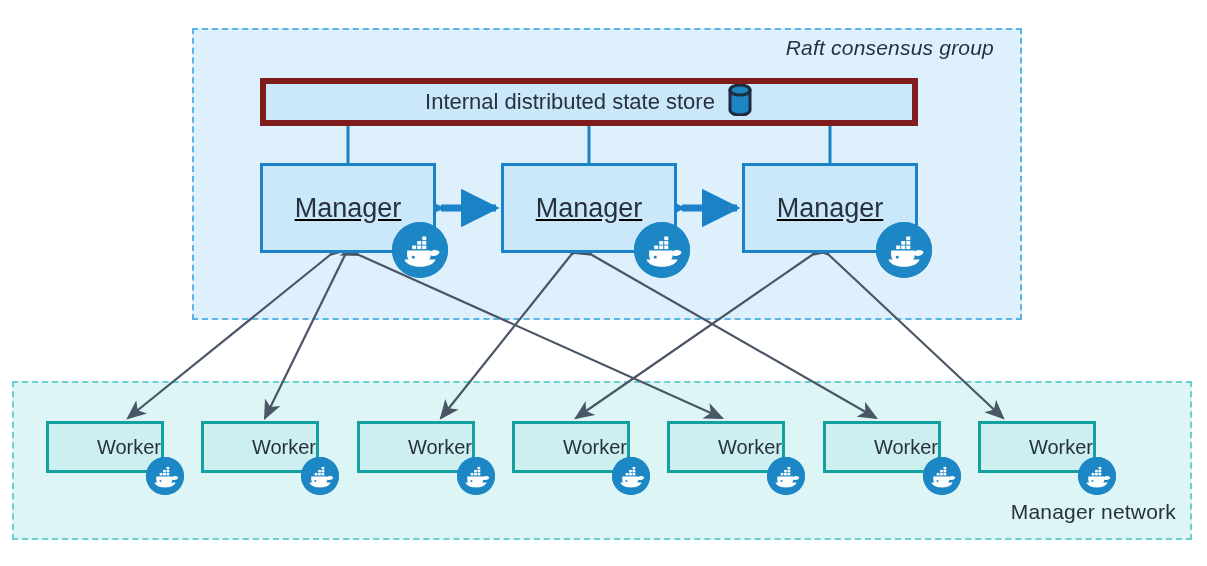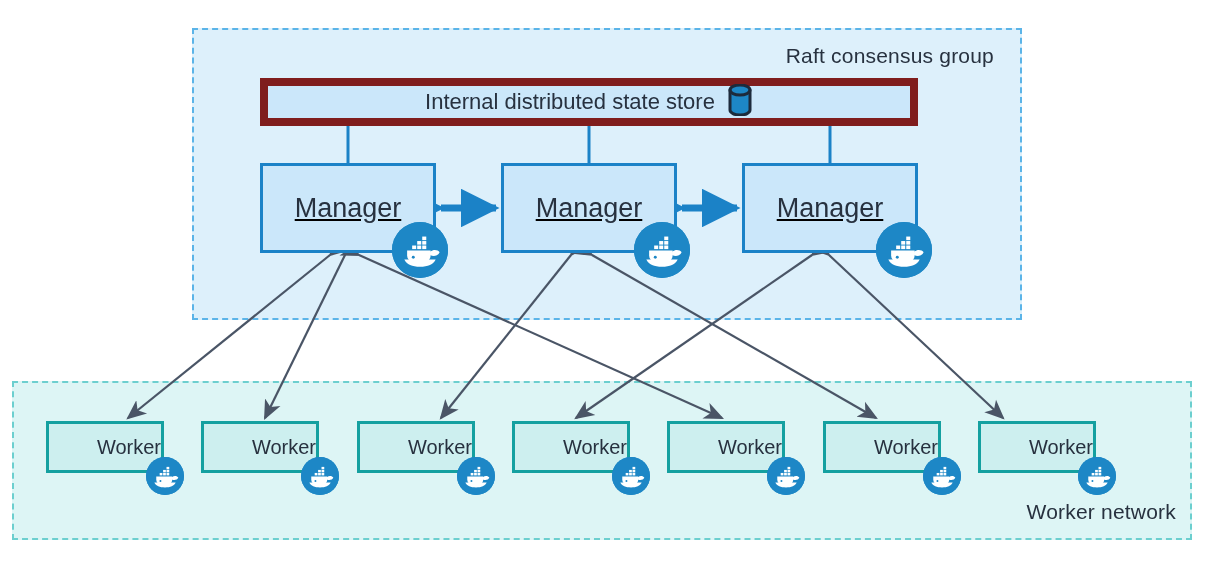--- a/index.html
+++ b/index.html
@@ -42,33 +42,33 @@
     background: #ddf5f5;
     border-color: #6ccfcf;
   }
   .group-label {
     position: absolute;
     font-size: 21px;
     color: #27313f;
     white-space: nowrap;
     letter-spacing: .2px;
   }
-  #raft-label  { right: 26px; top: 14px; }
+  #raft-label  { right: 26px; top: 6px; font-style: italic; }
   #gossip-label{ right: 14px; bottom: 14px; }
 
   
   #state-store {
     position: absolute;
     left: 260px;
     top: 78px;
     width: 658px;
     height: 48px;
     box-sizing: border-box;
     background: #cbe7fa;
-    border: 8px solid #7f1d1d;
+    border: 6px solid #7f1d1d;
     display: flex;
     align-items: center;
     justify-content: center;
     gap: 12px;
   }
   #state-store .ss-text {
     font-size: 22px;
     color: #27313f;
     white-space: nowrap;
   }
@@ -138,21 +138,21 @@
 </head>
 <body>
 
 <div id="canvas">
 
   <div class="group" id="raft-group">
     <span class="group-label" id="raft-label">Raft consensus group</span>
   </div>
 
   <div class="group" id="gossip-group">
-    <span class="group-label" id="gossip-label">Worker network</span>
+    <span class="group-label" id="gossip-label">Manager network</span>
   </div>
 
   <svg id="links" viewBox="0 0 1207 566" xmlns="http://www.w3.org/2000/svg">
     <defs>
       <marker id="thin-arrow" markerWidth="9" markerHeight="9" refX="8" refY="4.5" orient="auto" markerUnits="strokeWidth">
         <path d="M0,0.6 L9,4.5 L0,8.4 L2.4,4.5 Z" fill="#4a5566"></path>
       </marker>
       <marker id="thick-arrow" markerWidth="5.5" markerHeight="5.5" refX="5" refY="2.75" orient="auto" markerUnits="strokeWidth">
         <path d="M0,0 L5.5,2.75 L0,5.5 Z" fill="#1b82c7"></path>
       </marker>

